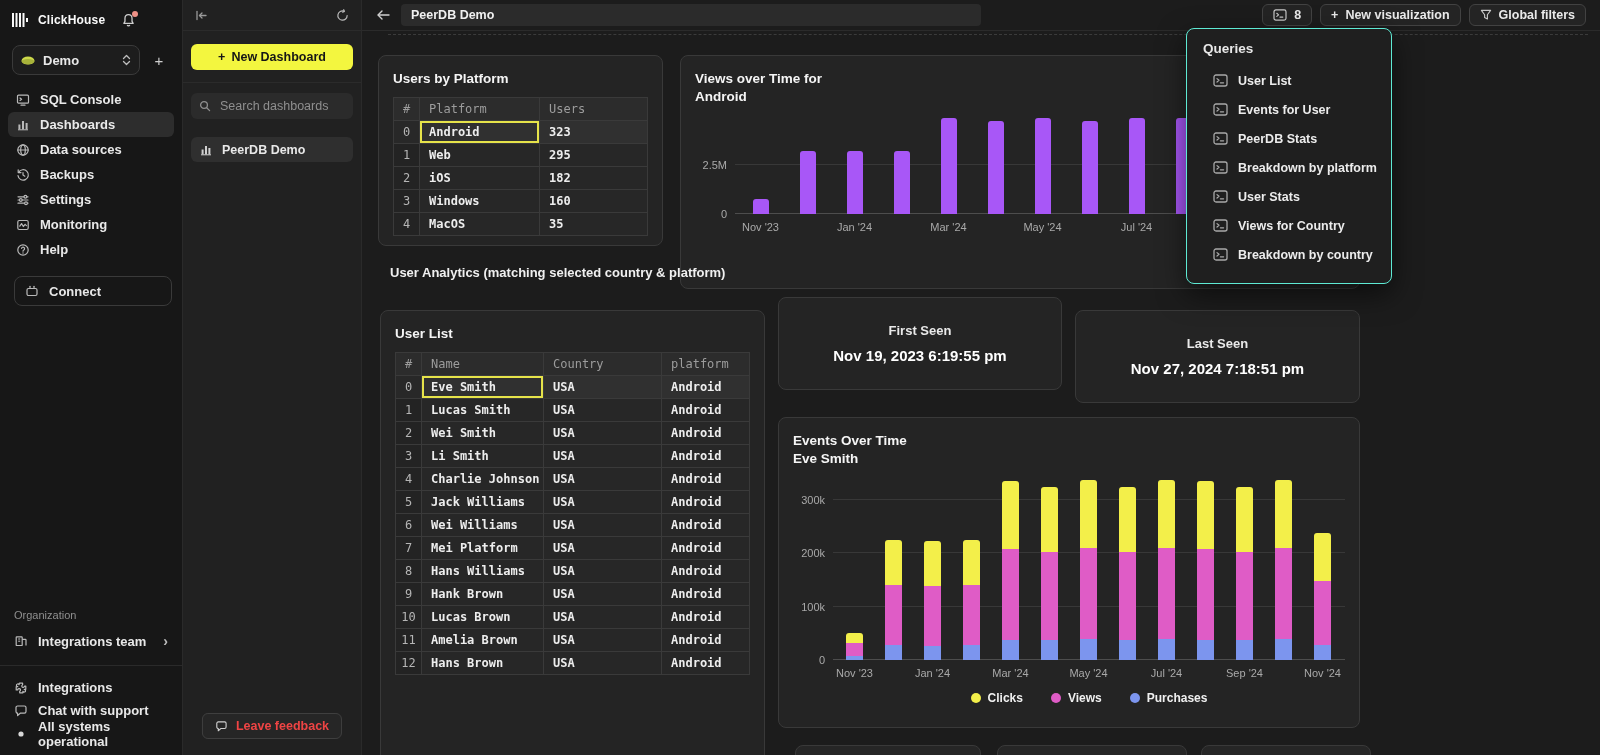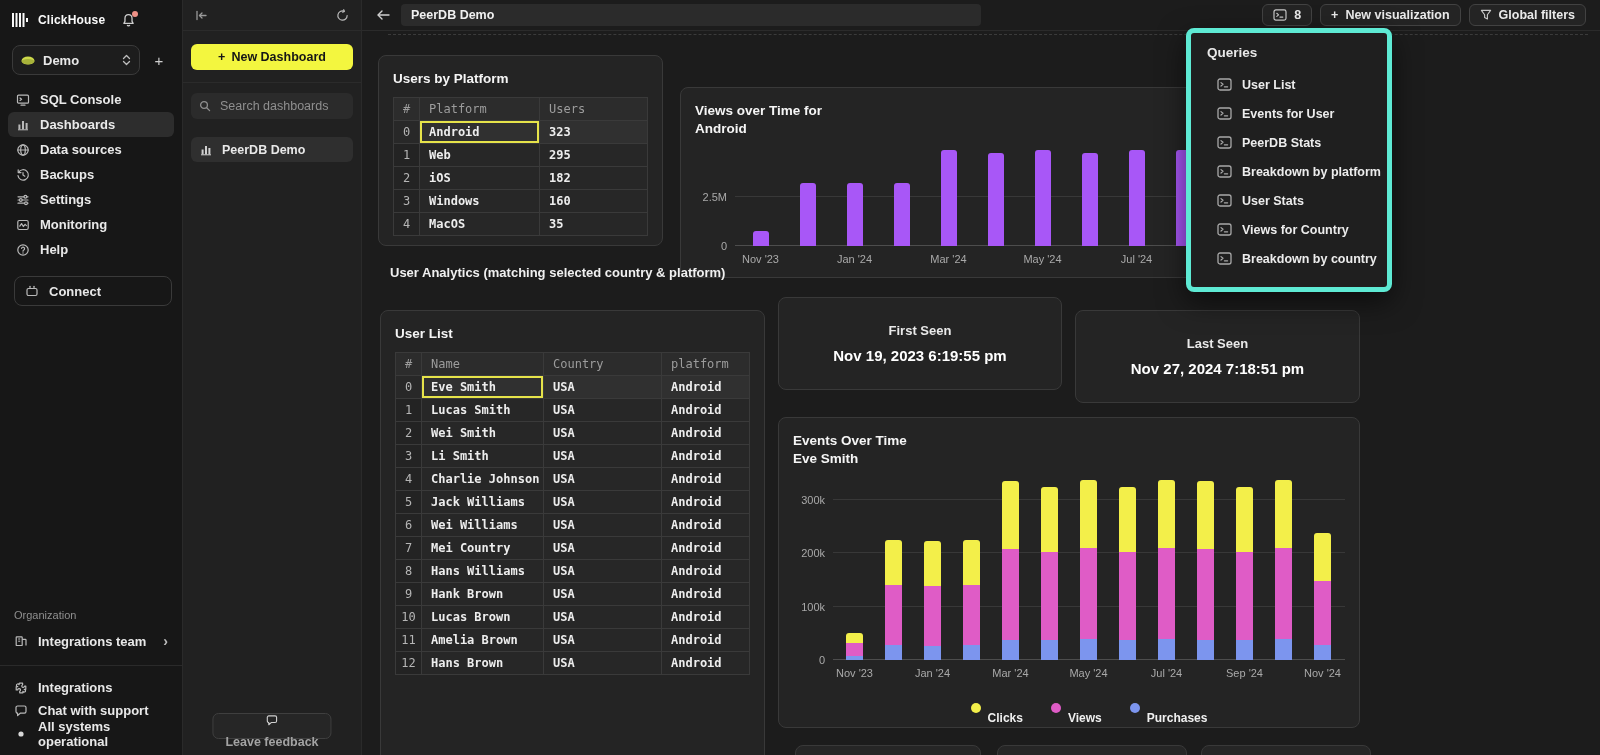--- a/index.html
+++ b/index.html
@@ -39,21 +39,21 @@
   
   .panel2 { position:absolute; left:183px; top:0; width:179px; height:755px; background:#212121; border-right:1px solid #2a2a2a; }
   .panel2-header { height:31px; border-bottom:1px solid #2b2b2b; display:flex; align-items:center; justify-content:space-between; padding:0 12px; }
   .btn-new-dashboard { margin:13px 8px 12px 8px; width:calc(100% - 16px); height:26px; background:#f3f63f; color:#161616; border:none; border-radius:6px; font-weight:700; font-size:12.5px; display:flex; align-items:center; justify-content:center; gap:6px; font-family:"Liberation Sans",sans-serif; }
   .p2-divider { border-top:1px solid #2b2b2b; }
   .search-box { margin:10px 8px; height:26px; background:#2b2b2b; border-radius:6px; display:flex; align-items:center; gap:7px; padding:0 8px; }
   .search-box input { background:transparent; border:none; outline:none; color:#e8e8e8; font-size:12.5px; width:100%; font-family:"Liberation Sans",sans-serif; }
   .search-box input::placeholder { color:#8f8f8f; }
   .dash-list { padding:8px 8px; }
   .dash-item { display:flex; align-items:center; gap:9px; height:25px; padding:0 8px; border-radius:6px; background:#2f2f2f; font-weight:700; font-size:12.5px; }
-  .btn-feedback { position:absolute; bottom:16px; left:50%; transform:translateX(-50%); height:26px; display:flex; align-items:center; gap:8px; padding:0 12px; border:1px solid #3f3f3f; border-radius:6px; background:#262626; color:#a3a3a3; font-weight:600; font-size:12.5px; white-space:nowrap; font-family:"Liberation Sans",sans-serif;flex-direction:column; }
+  .btn-feedback { position:absolute; bottom:16px; left:50%; transform:translateX(-50%); height:26px; display:flex; align-items:center; gap:8px; padding:0 12px; border:1px solid #3f3f3f; border-radius:6px; background:#262626; color:#ef4444; font-weight:600; font-size:12.5px; white-space:nowrap; font-family:"Liberation Sans",sans-serif; }
 
   
   .main { position:absolute; left:362px; top:0; width:1238px; height:755px; background:#1c1c1c; }
   .topbar { height:31px; border-bottom:1px solid #2b2b2b; display:flex; align-items:center; padding:0 14px; gap:10px; }
   .title-field { width:580px; height:22px; background:#2b2b2b; border-radius:4px; display:flex; align-items:center; padding:0 10px; font-weight:600; font-size:12.5px; color:#f0f0f0; }
   .topbar-right { margin-left:auto; display:flex; gap:8px; }
   .tb-btn { height:22px; display:flex; align-items:center; gap:7px; padding:0 10px; border:1px solid #424242; border-radius:6px; background:#242424; color:#eaeaea; font-weight:600; font-size:12.5px; font-family:"Liberation Sans",sans-serif; }
   .canvas { position:absolute; top:31px; left:0; right:0; bottom:0; overflow:hidden; }
   .canvas-dash { position:absolute; top:3px; left:26px; right:12px; border-top:1px dashed #3b3b3b; }
 
@@ -86,24 +86,24 @@
   .gridline.zero { background:#4d4d4d; }
   .ytick { position:absolute; left:-40px; width:32px; text-align:right; font-size:11px; color:#a9a9a9; }
   .bars { position:absolute; left:2px; bottom:0; top:0; display:flex; align-items:flex-end; }
   .bar-slot { display:flex; height:100%; align-items:flex-end; justify-content:center; }
   .bar { border-radius:3px 3px 0 0; overflow:hidden; display:flex; flex-direction:column-reverse; }
   .xrow { display:flex; padding-left:2px; margin-top:7px; }
   .xlabel { text-align:center; font-size:11px; color:#a9a9a9; white-space:nowrap; }
   .legend { display:flex; justify-content:center; gap:28px; margin-top:12px; }
   .legend-item { display:flex; align-items:center; gap:7px; }
   .ldot { width:10px; height:10px; border-radius:50%; }
-  .llabel { font-size:12px; font-weight:700; color:#f0f0f0;margin-top:20px; }
+  .llabel { font-size:12px; font-weight:700; color:#f0f0f0; }
 
   
-  .queries-menu { position:absolute; left:824px; top:28px; width:206px; background:#1f1f1f; border:5px solid #5eead4; border-radius:8px; padding:12px 24px 14px 16px; z-index:40; box-shadow:0 10px 28px rgba(0,0,0,.55); }
+  .queries-menu { position:absolute; left:824px; top:28px; width:206px; background:#1f1f1f; border:1px solid #5eead4; border-radius:8px; padding:12px 24px 14px 16px; z-index:40; box-shadow:0 10px 28px rgba(0,0,0,.55); }
   .queries-title { font-size:13.5px; font-weight:700; margin-bottom:10px; }
   .query-item { display:flex; align-items:center; gap:10px; height:29px; font-weight:600; font-size:12.5px; color:#ececec; padding-left:10px; white-space:nowrap; }
 
   
   .stub { background:#262626; }
 </style>
 </head>
 <body>
 
 <div class="sidebar">
@@ -414,21 +414,21 @@
               <tr>
                 <td class="idx">4</td>
                 <td>MacOS</td>
                 <td>35</td>
               </tr>
             </tbody>
           </table>
         </div>
     </div>
 
-    <div class="panel" style="left:318px; top:24px; width:680px; height:191px;margin-top:32px;">
+    <div class="panel" style="left:318px; top:24px; width:680px; height:234px;">
       <div class="panel-title">Views over Time for</div>
       <div class="panel-title">Android</div>
       <div class="chart" id="chart-views">
           <div class="plot" style="height: 100px;">
             <div class="gridline zero" style="bottom: 0px;"></div>
             <div class="ytick" style="bottom: -6px;">0</div>
             <div class="gridline" style="bottom: 49.0196px;"></div>
             <div class="ytick" style="bottom: 43.0196px;">2.5M</div>
             <div class="bars">
               <div class="bar-slot" style="width: 47px;">
@@ -536,21 +536,21 @@
                 <td>Android</td>
               </tr>
               <tr>
                 <td class="idx">6</td>
                 <td>Wei Williams</td>
                 <td>USA</td>
                 <td>Android</td>
               </tr>
               <tr>
                 <td class="idx">7</td>
-                <td>Mei Country</td>
+                <td>Mei Platform</td>
                 <td>USA</td>
                 <td>Android</td>
               </tr>
               <tr>
                 <td class="idx">8</td>
                 <td>Hans Williams</td>
                 <td>USA</td>
                 <td>Android</td>
               </tr>
               <tr>

